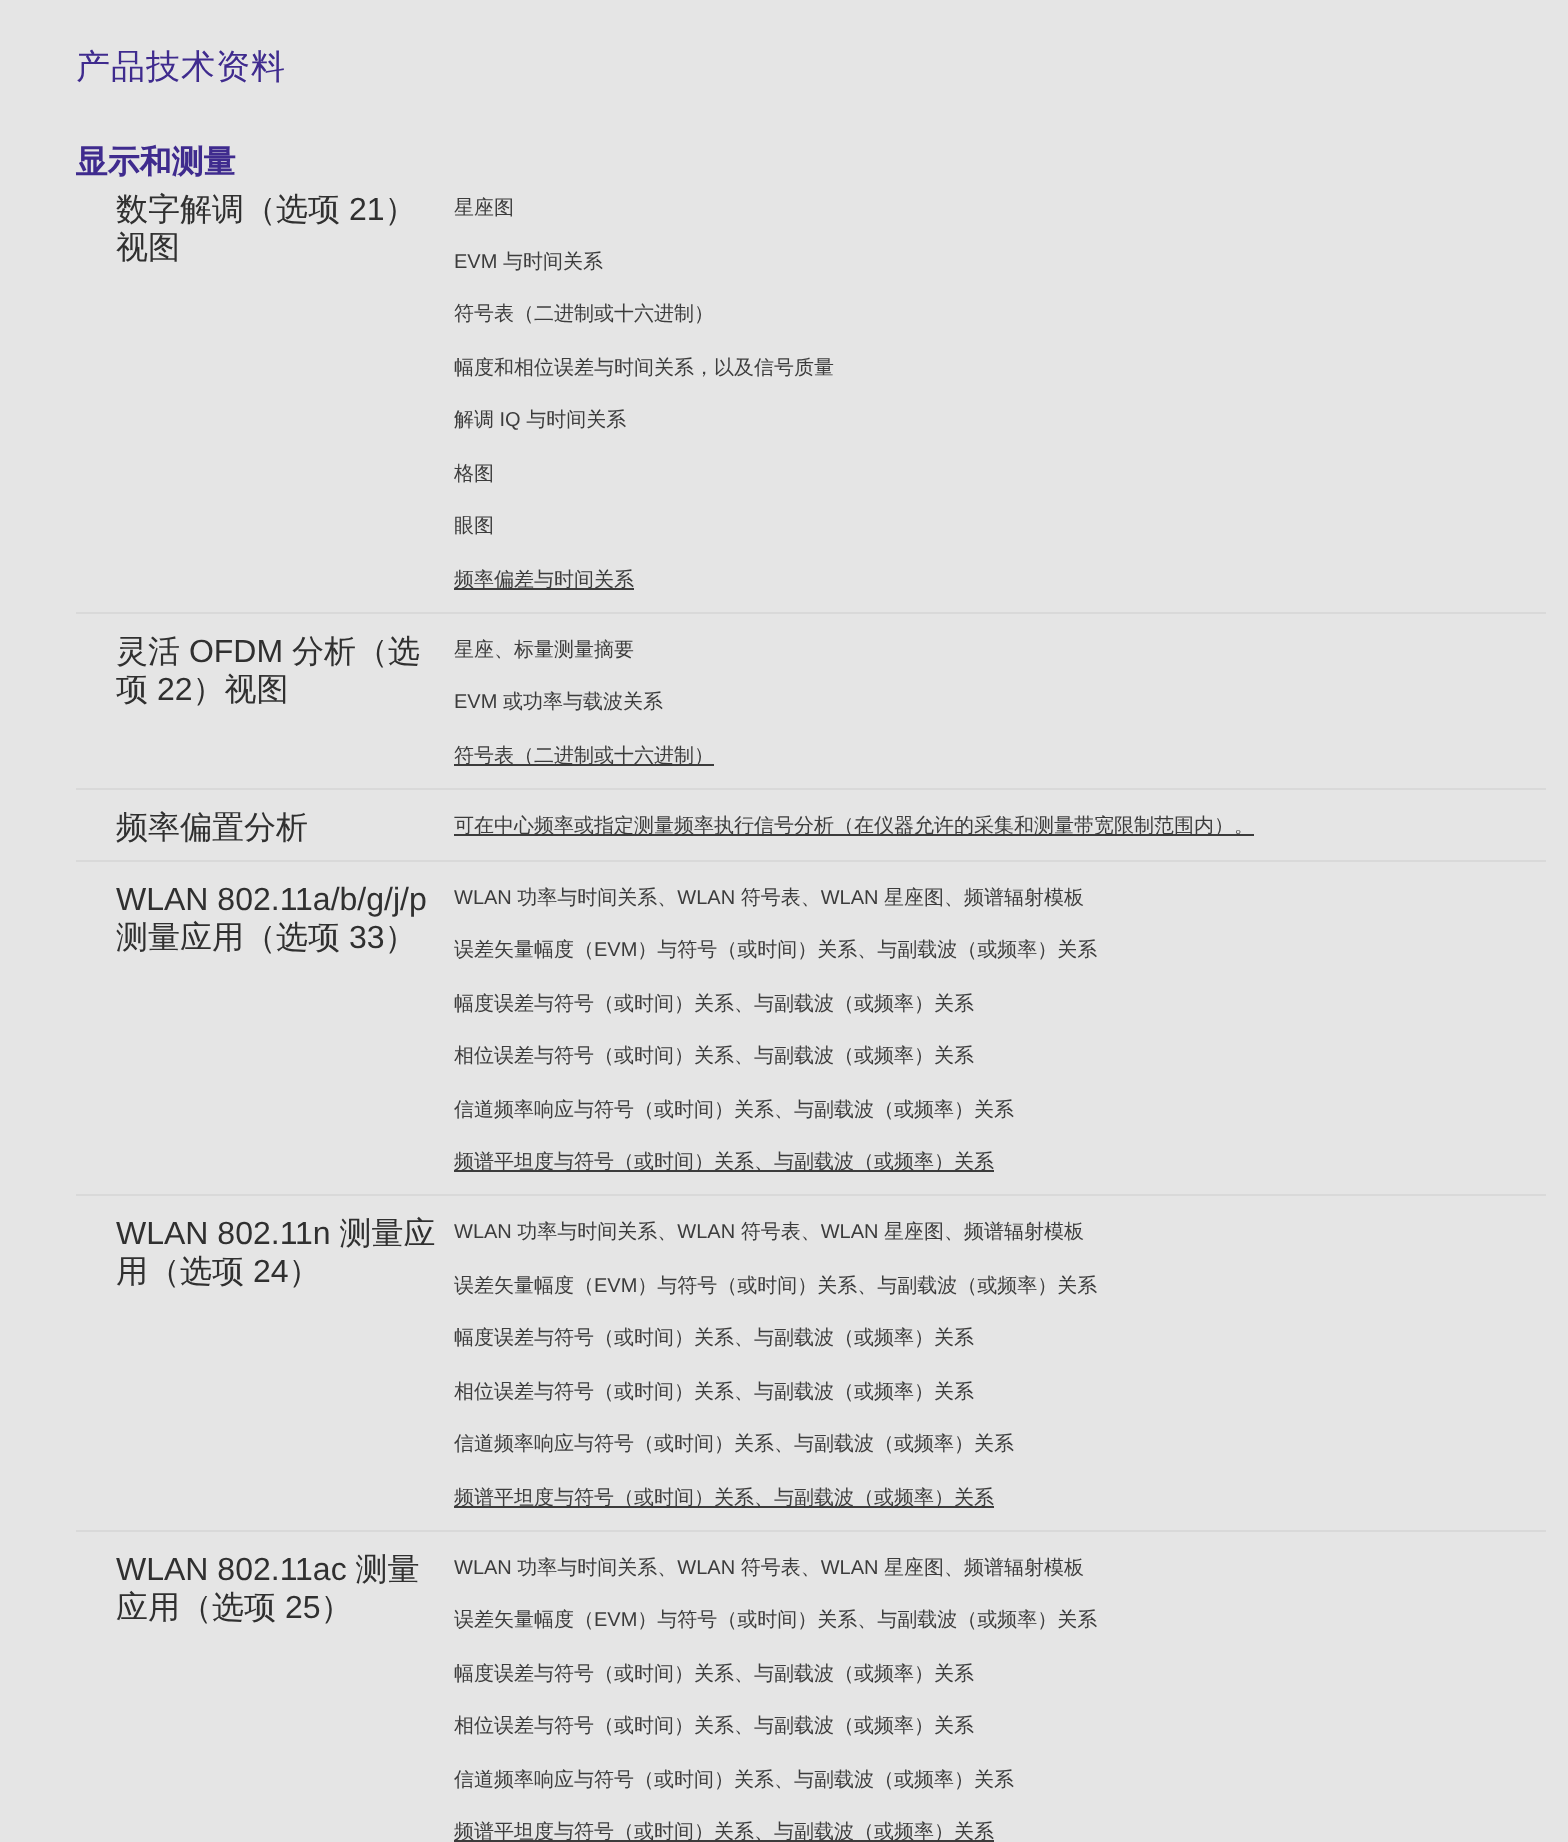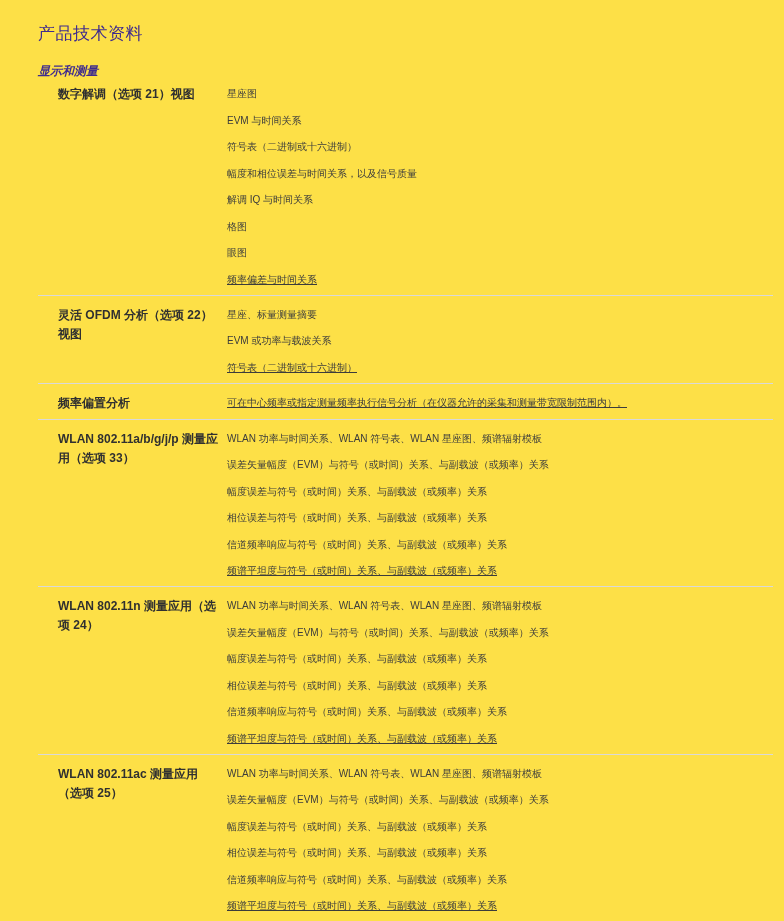--- a/index.html
+++ b/index.html
@@ -6,54 +6,53 @@
   html, body {
     background: #ffffff;
     font-family: "Liberation Sans", "DejaVu Sans", sans-serif;
     color: #3c3c3c;
   }
   .page {
     width: 784px;
     height: 921px;
     overflow: hidden;
     padding: 24px 11px 0 38px;
-    background: #fde047;
+    background: #e5e5e5;
   }
   .doc-title {
     font-size: 17px;
     line-height: 20px;
     font-weight: 400;
     color: #3f2b8e;
     letter-spacing: 0.5px;
   }
   .section-title {
-    margin-top: 19px;
+    margin-top: 30px;
     margin-bottom: 3px;
-    font-size: 12px;
+    font-size: 16px;
     line-height: 16px;
     font-weight: 700;
     color: #3f2b8e;
-    font-style: italic;
   }
   .spec-table { width: 100%; }
   .spec-row {
     display: flex;
     align-items: flex-start;
     padding: 10px 0 6px 0;
     border-bottom: 1px solid #d9d9d9;
   }
   .spec-row:first-child { padding-top: 3px; }
   .row-label {
     width: 189px;
     min-width: 189px;
     padding-left: 20px;
     padding-right: 8px;
-    font-size: 12px;
+    font-size: 16px;
     line-height: 19px;
-    font-weight: 700;
+    font-weight: 400;
     color: #303030;
   }
   .row-values { flex: 1; }
   .value-line {
     font-size: 10px;
     line-height: 18px;
     margin-bottom: 8.5px;
     color: #3c3c3c;
   }
   .value-line:last-child { margin-bottom: 0; text-decoration: underline; }

